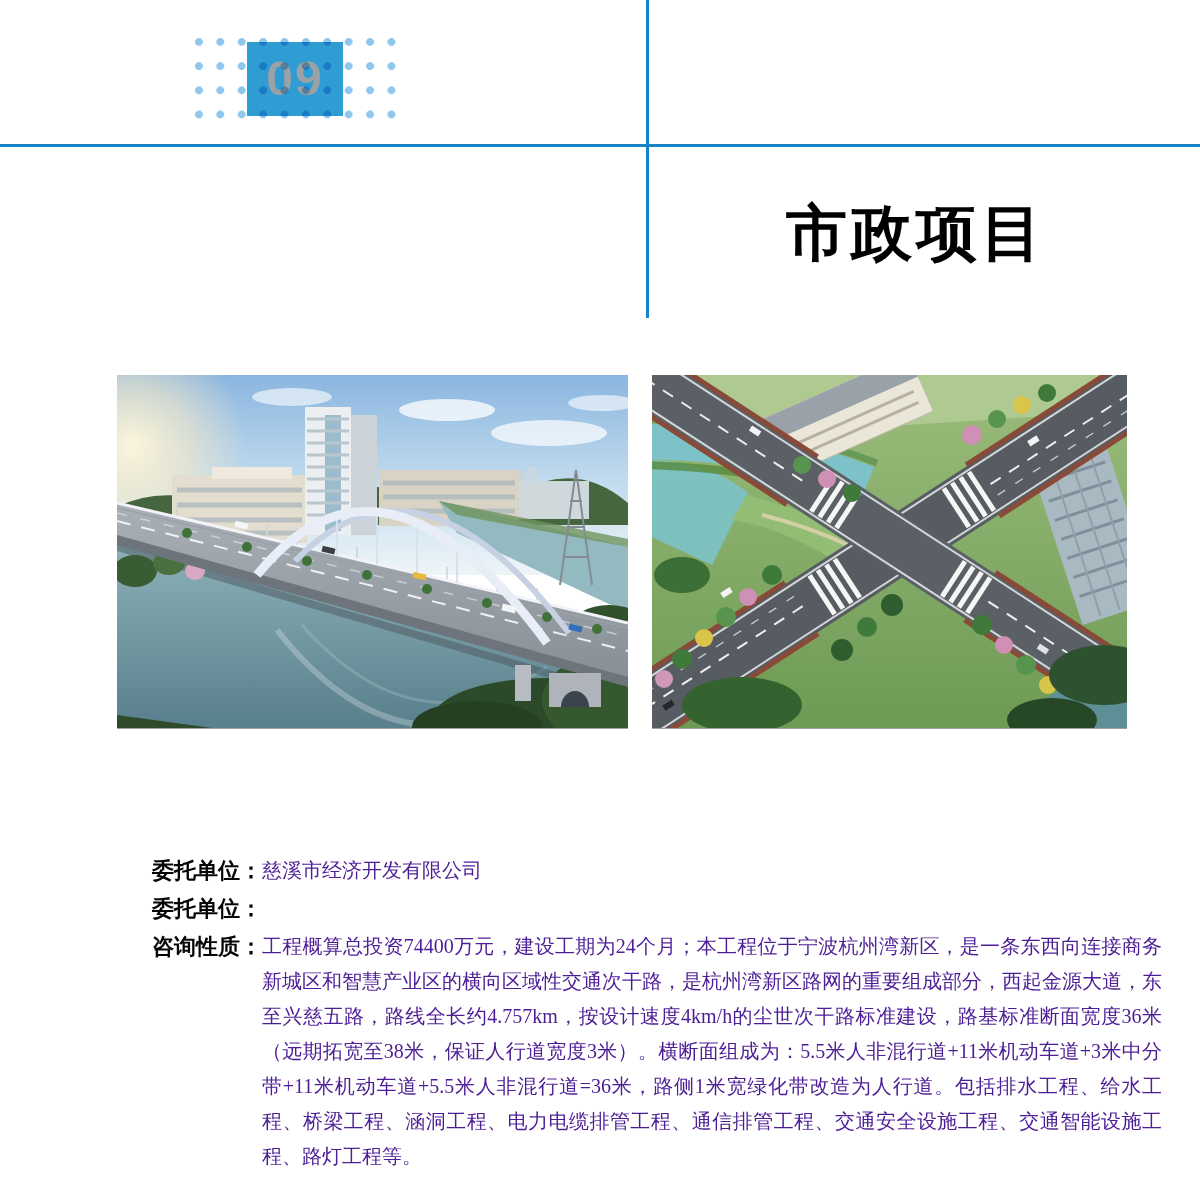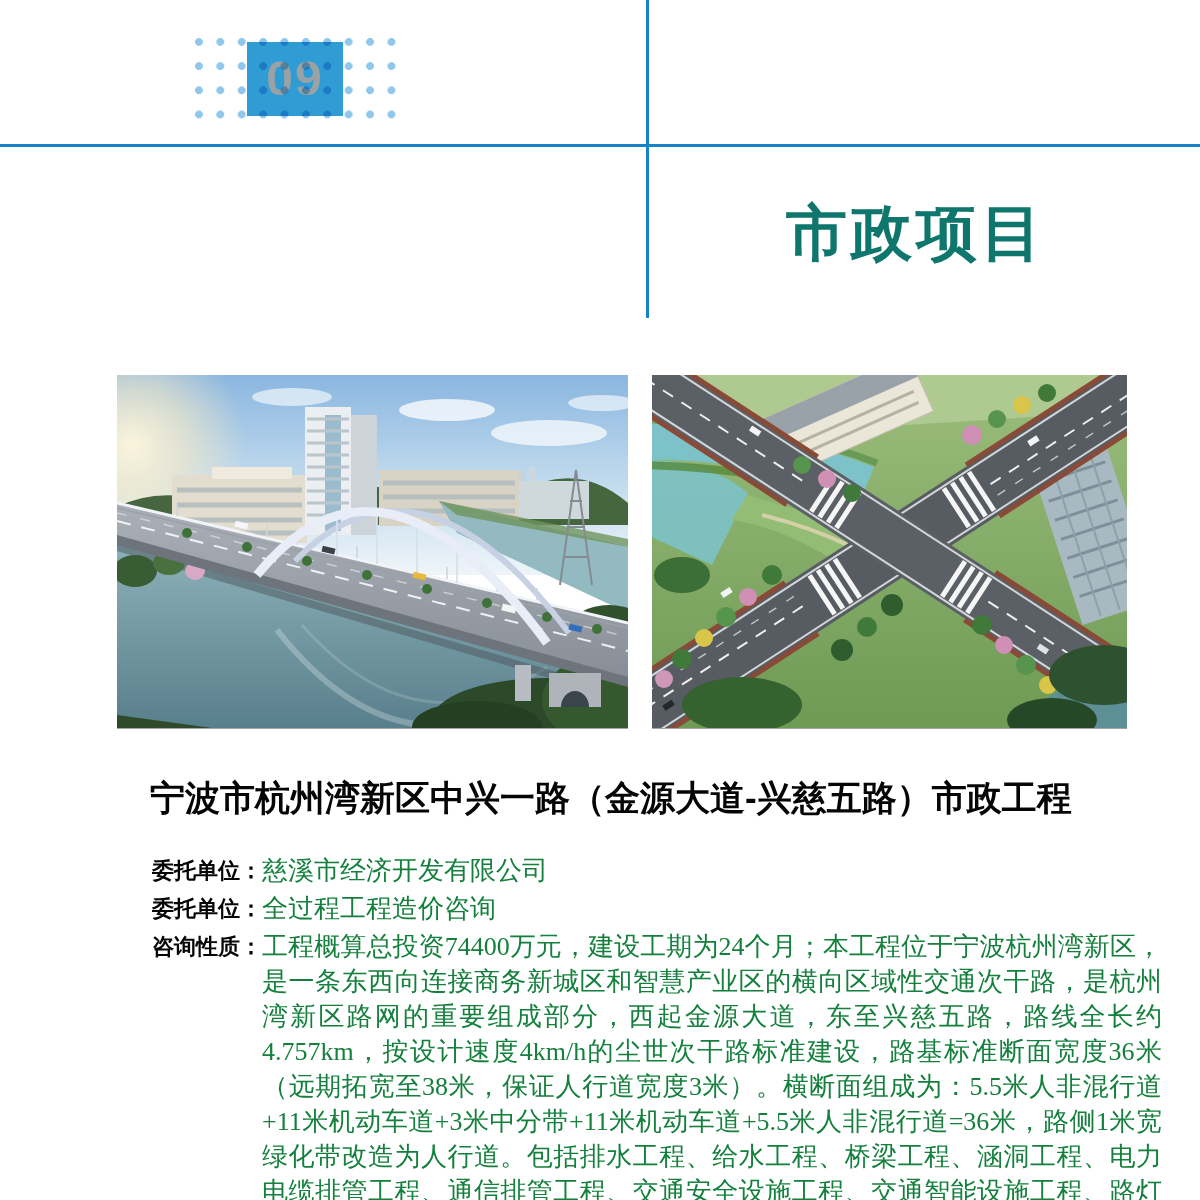--- a/index.html
+++ b/index.html
@@ -18,41 +18,41 @@
   }
   .badge{
     position:absolute;left:247px;top:42px;width:96px;height:74px;background:#2f9cd4;
     display:flex;align-items:center;justify-content:center;z-index:1;
   }
   .badge span{
     font-size:48px;font-weight:700;color:#9aa2a6;letter-spacing:2px;line-height:1;
     font-family:"Liberation Sans","DejaVu Sans",sans-serif;
   }
   .page-title{
-    position:absolute;left:786px;top:200px;font-size:61px;font-weight:800;color:#0f766e;
+    position:absolute;left:786px;top:200px;font-size:61px;font-weight:800;color:#000000;
     letter-spacing:4px;line-height:66px;white-space:nowrap;
   }
   
   .photo{position:absolute;top:375px;overflow:hidden;border-bottom:1px solid rgba(40,50,60,.45);}
   .photo.left{left:117px;width:511px;height:353px;}
   .photo.right{left:652px;width:475px;height:353px;}
   .photo svg{display:block;width:100%;height:100%;}
   
   .project-heading{
     position:absolute;left:150px;top:776px;width:980px;
     font-size:35px;font-weight:700;color:#050505;line-height:44px;white-space:nowrap;
   }
   .info{position:absolute;left:152px;top:853px;width:1010px;}
   .field{display:flex;align-items:flex-start;margin-bottom:3px;}
   .field-label{
     flex:0 0 auto;font-weight:700;font-size:22px;line-height:35px;color:#050505;
     font-family:"Liberation Sans","DejaVu Sans",sans-serif;white-space:nowrap;
   }
   .field-value{
-    flex:1 1 auto;font-size:26px;line-height:35px;color:#15803d;
+    flex:1 1 auto;font-size:20px;line-height:35px;color:#4c1d95;
     font-family:"Liberation Serif","DejaVu Serif",serif;
     text-align:justify;
   }
 </style>
 </head>
 <body>
 
 <div class="page">
 
   <div class="badge" style="background-color: rgb(47, 156, 212);">
@@ -283,30 +283,28 @@
       </g>
 
       <path d="M360,353 C390,320 430,300 475,292 L475,353 Z" fill="#5d8f96"></path>
       <ellipse cx="452" cy="300" rx="55" ry="30" fill="#2e5230"></ellipse>
       <ellipse cx="400" cy="345" rx="45" ry="22" fill="#274827"></ellipse>
       <ellipse cx="90" cy="330" rx="60" ry="28" fill="#35632f"></ellipse>
       <ellipse cx="30" cy="200" rx="28" ry="18" fill="#3c6f36"></ellipse>
     </svg>
   </figure>
 
-  <div class="project-heading">宁波市杭州湾新区中兴一路（金源大道-兴慈五路）市政工程</div>
 
   <div class="info">
     <div class="field">
       <span class="field-label">委托单位：</span>
       <span class="field-value">慈溪市经济开发有限公司</span>
     </div>
     <div class="field">
       <span class="field-label">委托单位：</span>
-      <span class="field-value">全过程工程造价咨询</span>
     </div>
     <div class="field">
       <span class="field-label">咨询性质：</span>
       <span class="field-value">工程概算总投资74400万元，建设工期为24个月；本工程位于宁波杭州湾新区，是一条东西向连接商务新城区和智慧产业区的横向区域性交通次干路，是杭州湾新区路网的重要组成部分，西起金源大道，东至兴慈五路，路线全长约4.757km，按设计速度4km/h的尘世次干路标准建设，路基标准断面宽度36米（远期拓宽至38米，保证人行道宽度3米）。横断面组成为：5.5米人非混行道+11米机动车道+3米中分带+11米机动车道+5.5米人非混行道=36米，路侧1米宽绿化带改造为人行道。包括排水工程、给水工程、桥梁工程、涵洞工程、电力电缆排管工程、通信排管工程、交通安全设施工程、交通智能设施工程、路灯工程等。</span>
     </div>
   </div>
 
 </div>
 
 </body></html>

